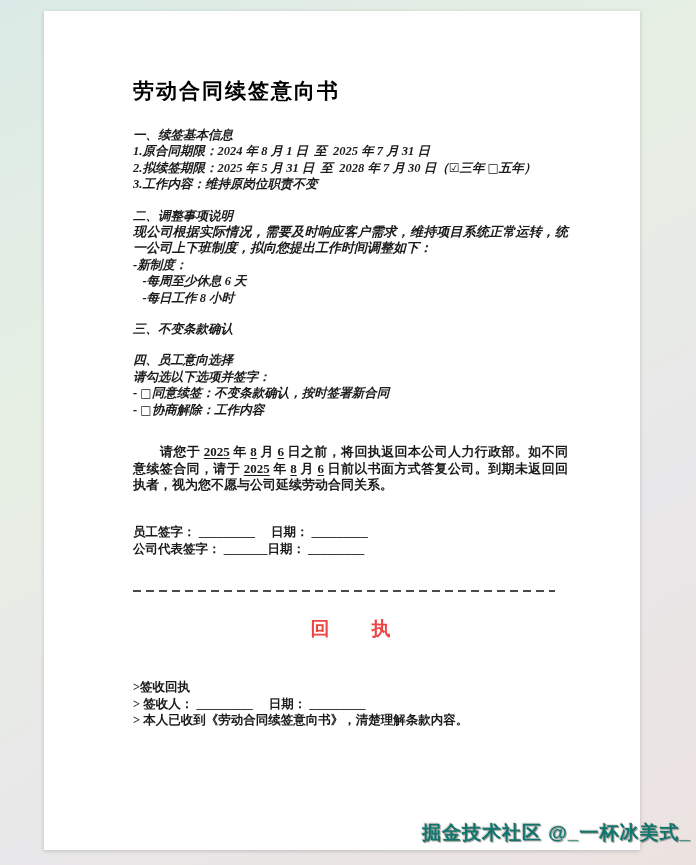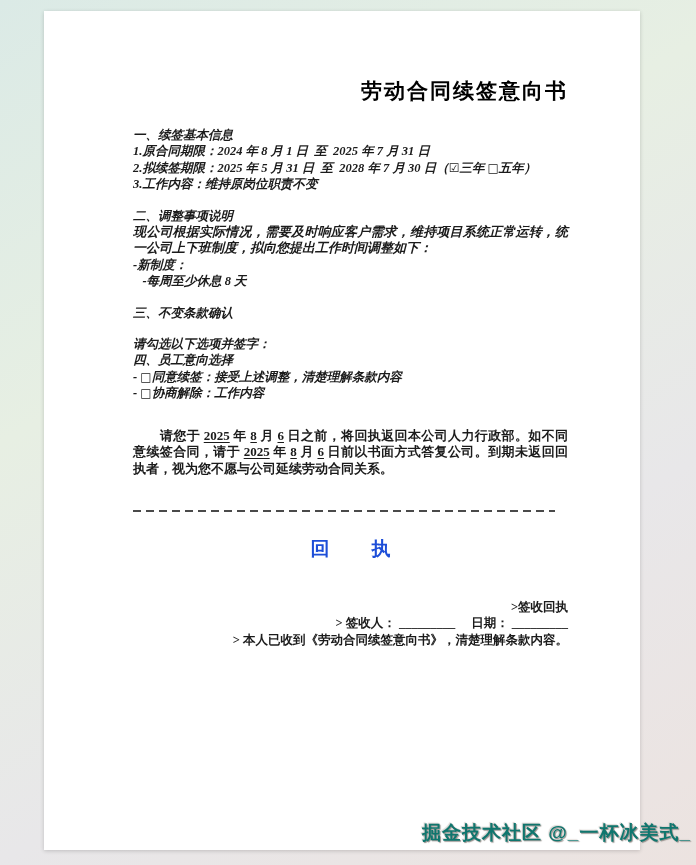--- a/index.html
+++ b/index.html
@@ -19,21 +19,21 @@
     background: #ffffff;
     box-shadow: 0 1px 4px rgba(0,0,0,0.18);
     padding: 66px 72px 0 89px;
   }
   .doc-title {
     margin: 0 0 22px 0;
     font-family: "Liberation Sans", "DejaVu Sans", sans-serif;
     font-size: 21px;
     font-weight: 800;
     letter-spacing: 2px;
-    text-align: right;
+    text-align: left;
     color: #000;
   }
   .line {
     font-size: 12.5px;
     line-height: 16.4px;
     font-weight: 600;
     white-space: pre-wrap;
   }
   .para {
     font-size: 13px;
@@ -57,24 +57,24 @@
     width: 422px;
     height: 2px;
     background: repeating-linear-gradient(90deg, #4a4a4a 0 8px, transparent 8px 13px);
   }
   .receipt-title {
     margin: 24px 0 0 0;
     font-family: "Liberation Sans", "DejaVu Sans", sans-serif;
     font-size: 19px;
     font-weight: 800;
     text-align: center;
-    color: #1d4ed8;
+    color: #ef4444;
   }
   .receipt-title .wide-gap { display: inline-block; width: 42px; }
-  .receipt-block { margin-top: 37px; text-align: right; }
+  .receipt-block { margin-top: 37px; }
   .watermark {
     position: absolute;
     right: 5px;
     bottom: 19px;
     font-family: "Liberation Sans", "DejaVu Sans", sans-serif;
     font-size: 19px;
     font-weight: 700;
     color: #0f766e;
     text-shadow: 1px 1px 1px #948e8a, -1px -1px 1px #d9d4d1;
     letter-spacing: 1px;
@@ -91,36 +91,41 @@
     <div class="line bold">一、续签基本信息</div>
     <div class="line">1.原合同期限：2024 年 8 月 1 日  至  2025 年 7 月 31 日</div>
     <div class="line"><span>2.拟续签期限：2025 年 5 月 31 日  至  2028 年 7 月 30 日（</span><span class="cb">☑</span><span>三年 </span><span class="cb">□</span><span>五年）</span></div>
     <div class="line">3.工作内容：维持原岗位职责不变</div>
   </section>
 
   <section class="sec">
     <div class="line bold">二、调整事项说明</div>
     <div class="para">现公司根据实际情况，需要及时响应客户需求，维持项目系统正常运转，统一公司上下班制度，拟向您提出工作时间调整如下：</div>
     <div class="line">-新制度：</div>
-    <div class="line">   -每周至少休息 8 天</div>
+    <div class="line">   -每周至少休息 6 天</div>
+    <div class="line">   -每日工作 8 小时</div>
   </section>
 
   <section class="sec">
     <div class="line bold">三、不变条款确认</div>
   </section>
 
   <section class="sec">
+    <div class="line bold">四、员工意向选择</div>
     <div class="line">请勾选以下选项并签字：</div>
-    <div class="line bold">四、员工意向选择</div>
-    <div class="line"><span>- </span><span class="cb">□</span><span>同意续签：接受上述调整，清楚理解条款内容</span></div>
+    <div class="line"><span>- </span><span class="cb">□</span><span>同意续签：不变条款确认，按时签署新合同</span></div>
     <div class="line"><span>- </span><span class="cb">□</span><span>协商解除：工作内容</span></div>
   </section>
 
   <p class="para notice"><span>请您于 </span><span class="u">2025</span><span> 年 </span><span class="u">8</span><span> 月 </span><span class="u">6</span><span> 日之前，将回执返回本公司人力行政部。如不同意续签合同，请于 </span><span class="u">2025</span><span> 年 </span><span class="u">8</span><span> 月 </span><span class="u">6</span><span> 日前以书面方式答复公司。到期未返回回执者，视为您不愿与公司延续劳动合同关系。</span></p>
 
+  <div class="sig-block">
+    <div class="line sig-row"><span>员工签字： </span><span>_________</span><span class="gap-left">日期： </span><span>_________</span></div>
+    <div class="line sig-row"><span>公司代表签字： </span><span>_______</span><span>日期： </span><span>_________</span></div>
+  </div>
 
   <div class="divider"></div>
 
   <h2 class="receipt-title"><span>回</span><span class="wide-gap"></span><span>执</span></h2>
 
   <div class="receipt-block">
     <div class="line">&gt;签收回执</div>
     <div class="line sig-row"><span>&gt; 签收人： </span><span>_________</span><span class="gap-left">日期： </span><span>_________</span></div>
     <div class="line">&gt; 本人已收到《劳动合同续签意向书》，清楚理解条款内容。</div>
   </div>

